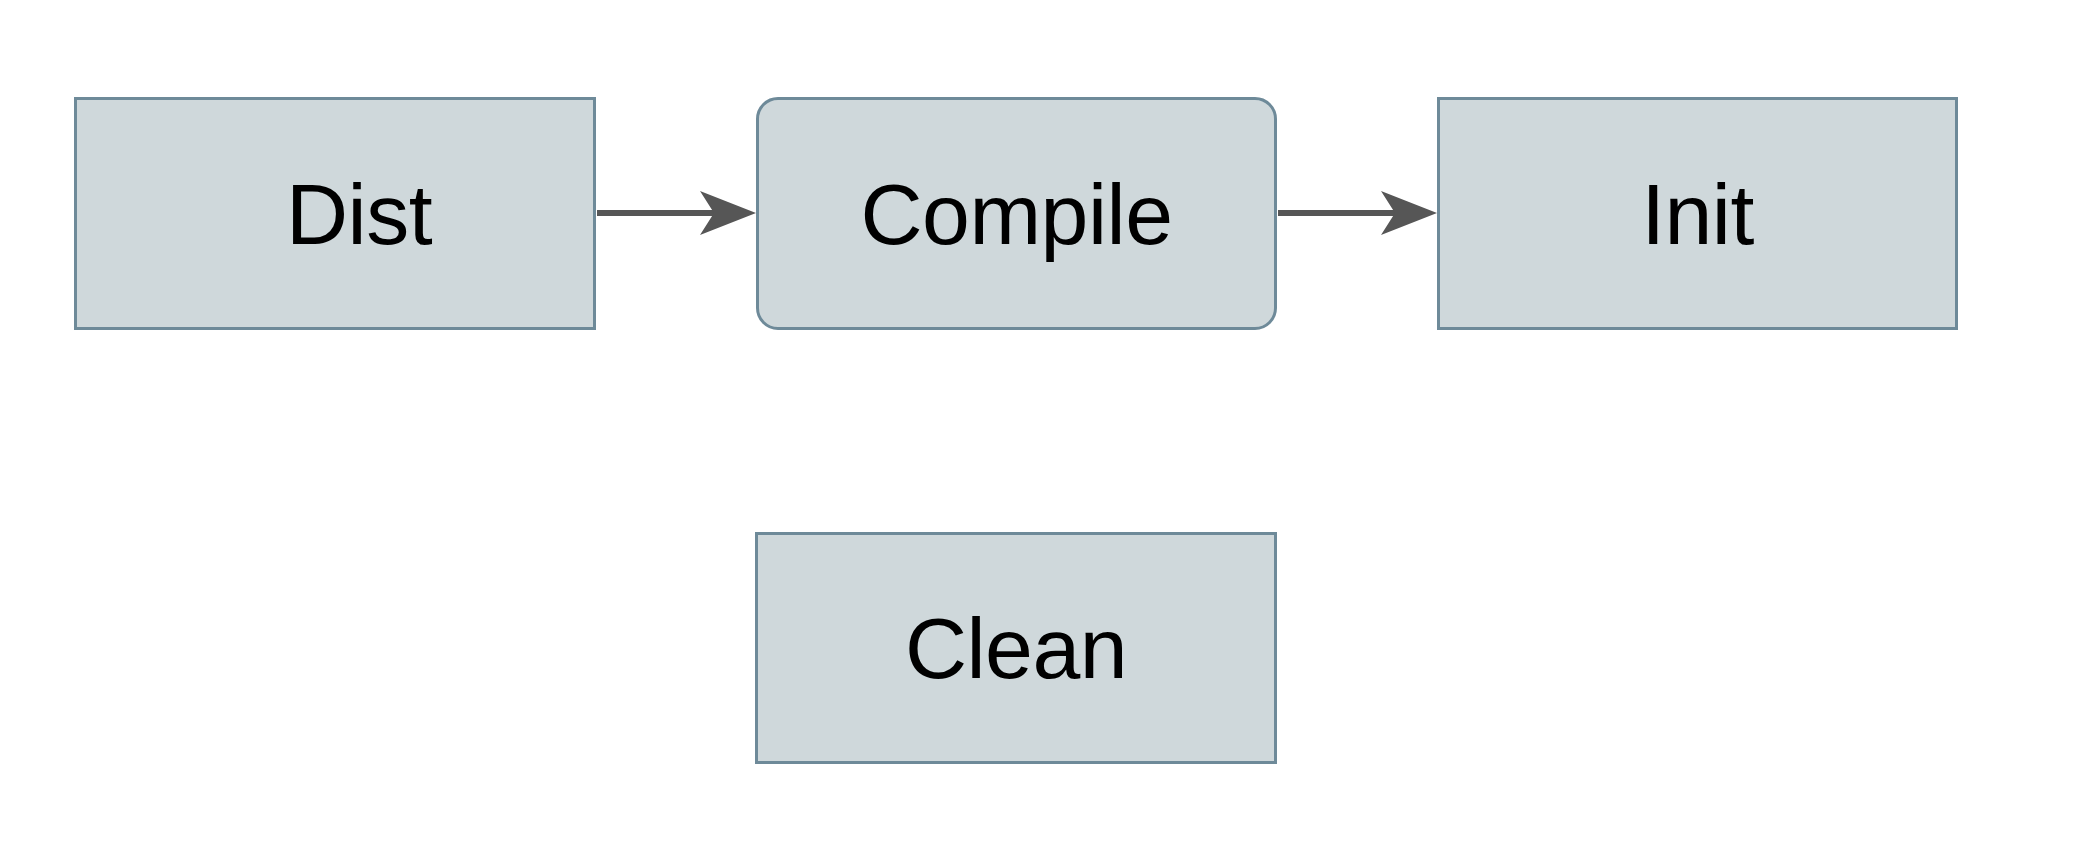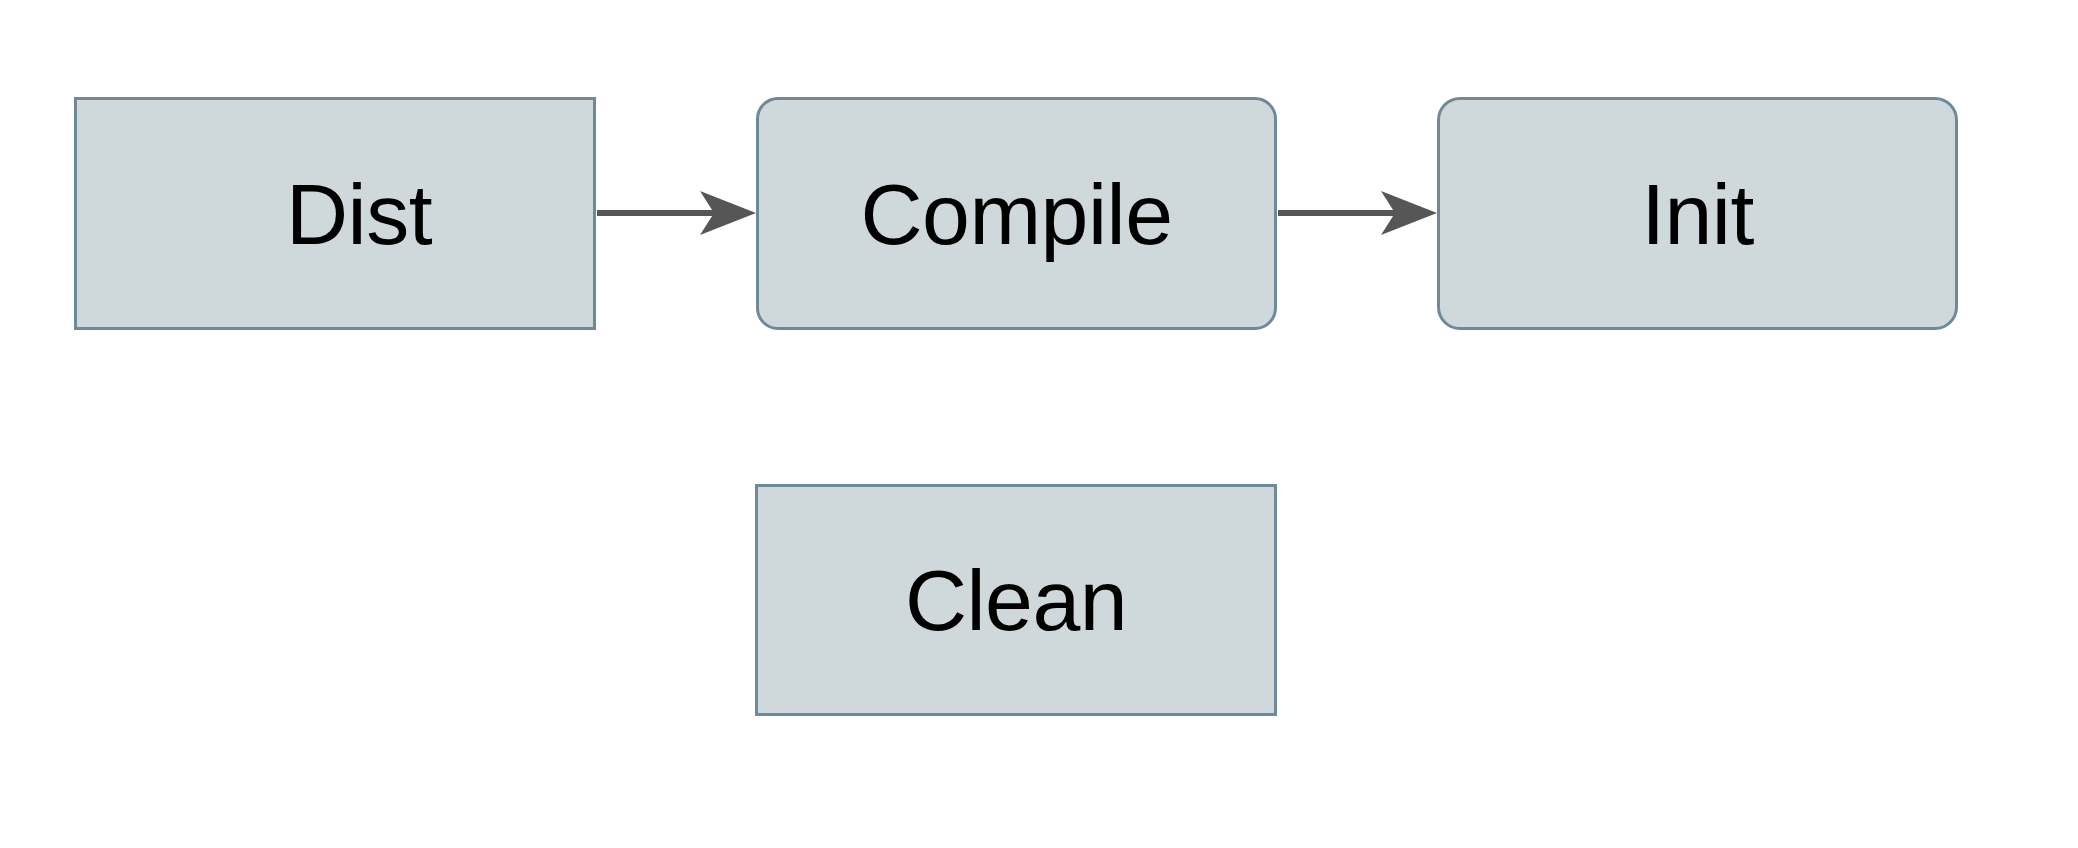--- a/index.html
+++ b/index.html
@@ -69,25 +69,25 @@
 <div id="diagram-canvas">
 
   <div class="node" style="left: 74px; top: 97px; width: 522px; height: 233px; background: rgb(207, 216, 219); border-color: rgb(110, 138, 153); padding-left: 48px;">
     <span class="node-label">Dist</span>
   </div>
 
   <div class="node" style="left: 756px; top: 97px; width: 521px; height: 233px; background: rgb(207, 216, 219); border-color: rgb(110, 138, 153); border-radius: 22px;">
     <span class="node-label">Compile</span>
   </div>
 
-  <div class="node" style="left: 1437px; top: 97px; width: 521px; height: 233px; background: rgb(207, 216, 219); border-color: rgb(110, 138, 153); border-radius: 23px;">
+  <div class="node" style="left: 1437px; top: 97px; width: 521px; height: 233px; background: rgb(207, 216, 219); border-color: rgb(110, 138, 153);">
     <span class="node-label">Init</span>
   </div>
 
-  <div class="node" style="left: 755px; top: 484px; width: 522px; height: 232px; background: rgb(207, 216, 219); border-color: rgb(110, 138, 153);">
+  <div class="node" style="left: 755px; top: 532px; width: 522px; height: 232px; background: rgb(207, 216, 219); border-color: rgb(110, 138, 153);">
     <span class="node-label">Clean</span>
   </div>
 
   <svg class="edge-layer" viewBox="0 0 2078 848" width="2078" height="848">
     <g>
         <line class="edge-path" x1="597" y1="213" x2="714" y2="213" stroke="#565656"></line>
         <polygon class="edge-head" points="756,213 700,191 714,213 700,235" fill="#565656"></polygon>
       </g>
     <g>
         <line class="edge-path" x1="1278" y1="213" x2="1395" y2="213" stroke="#565656"></line>

